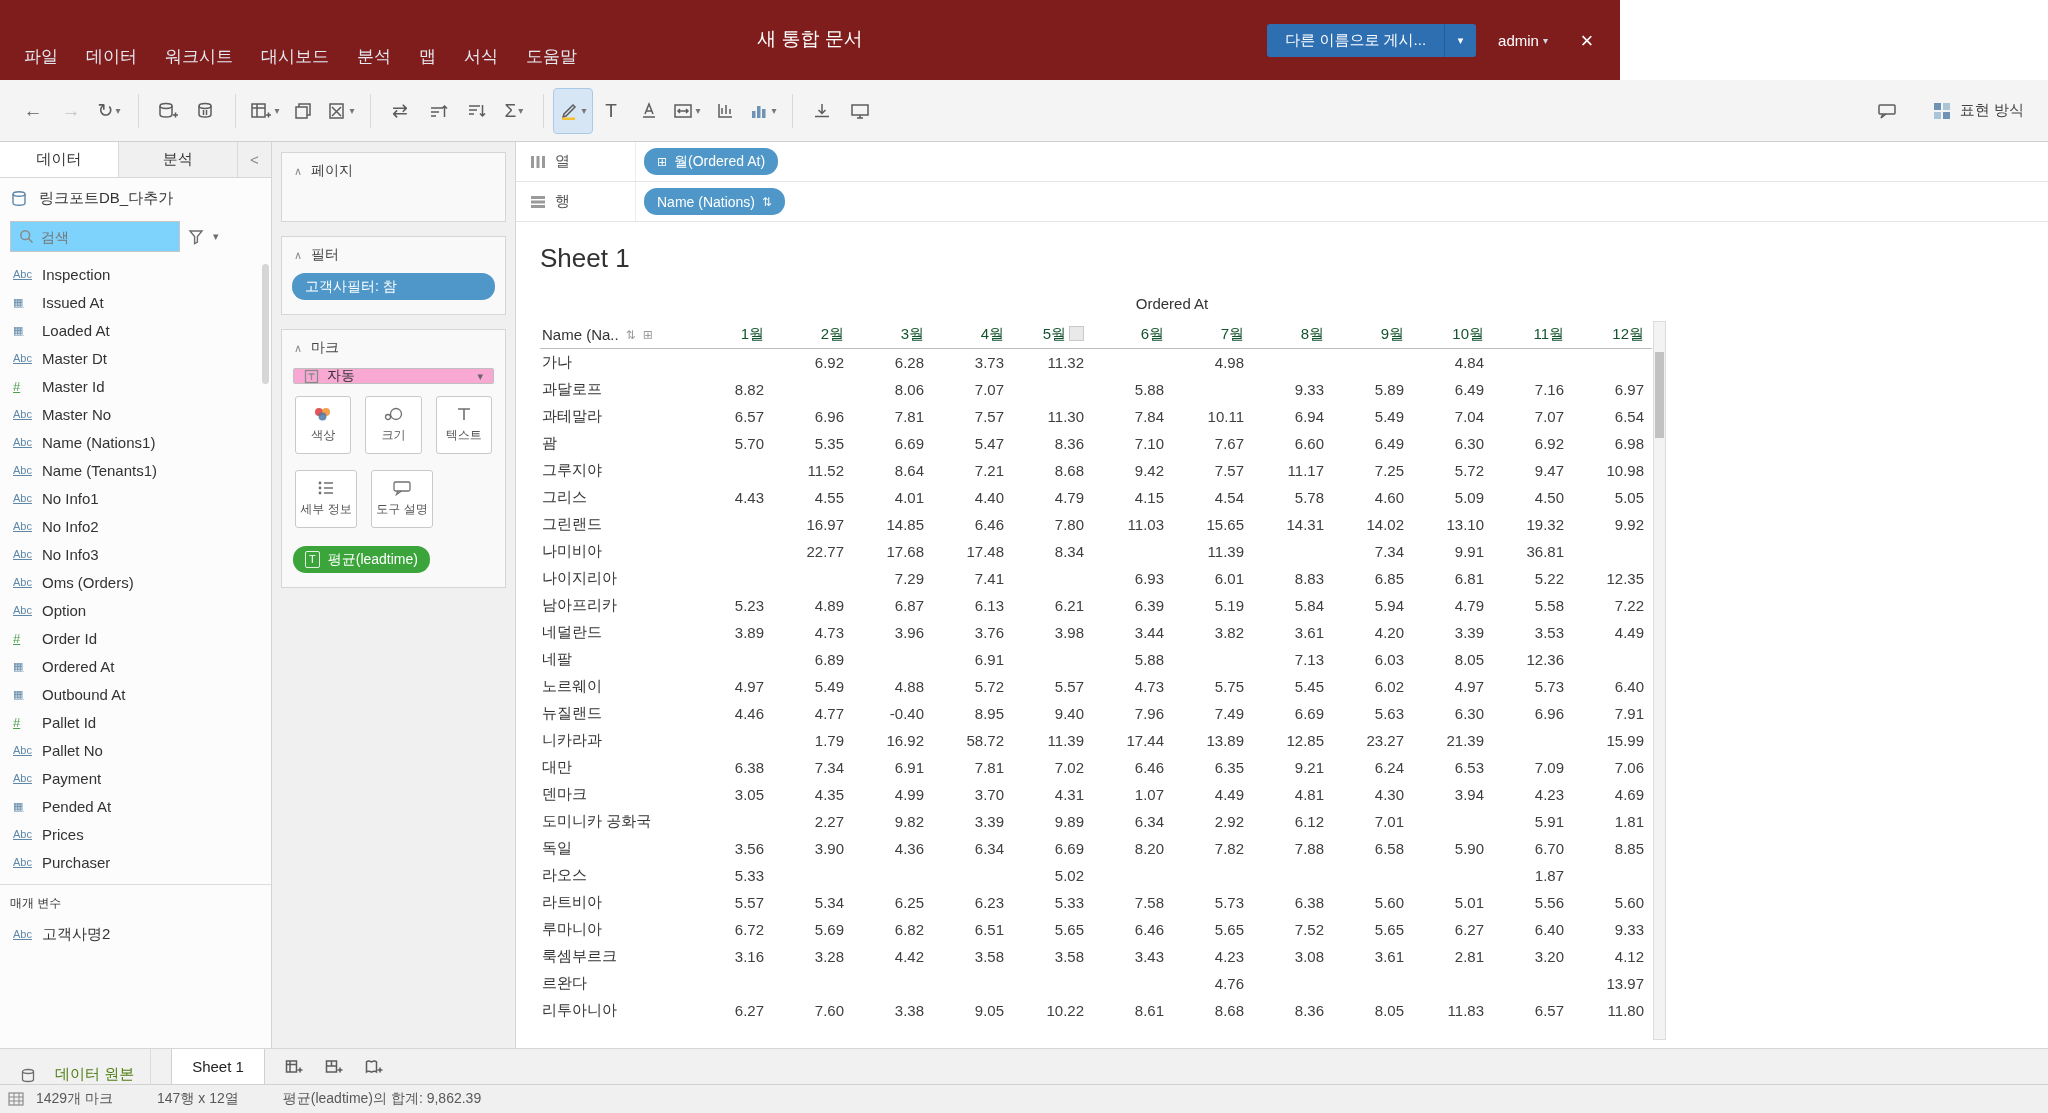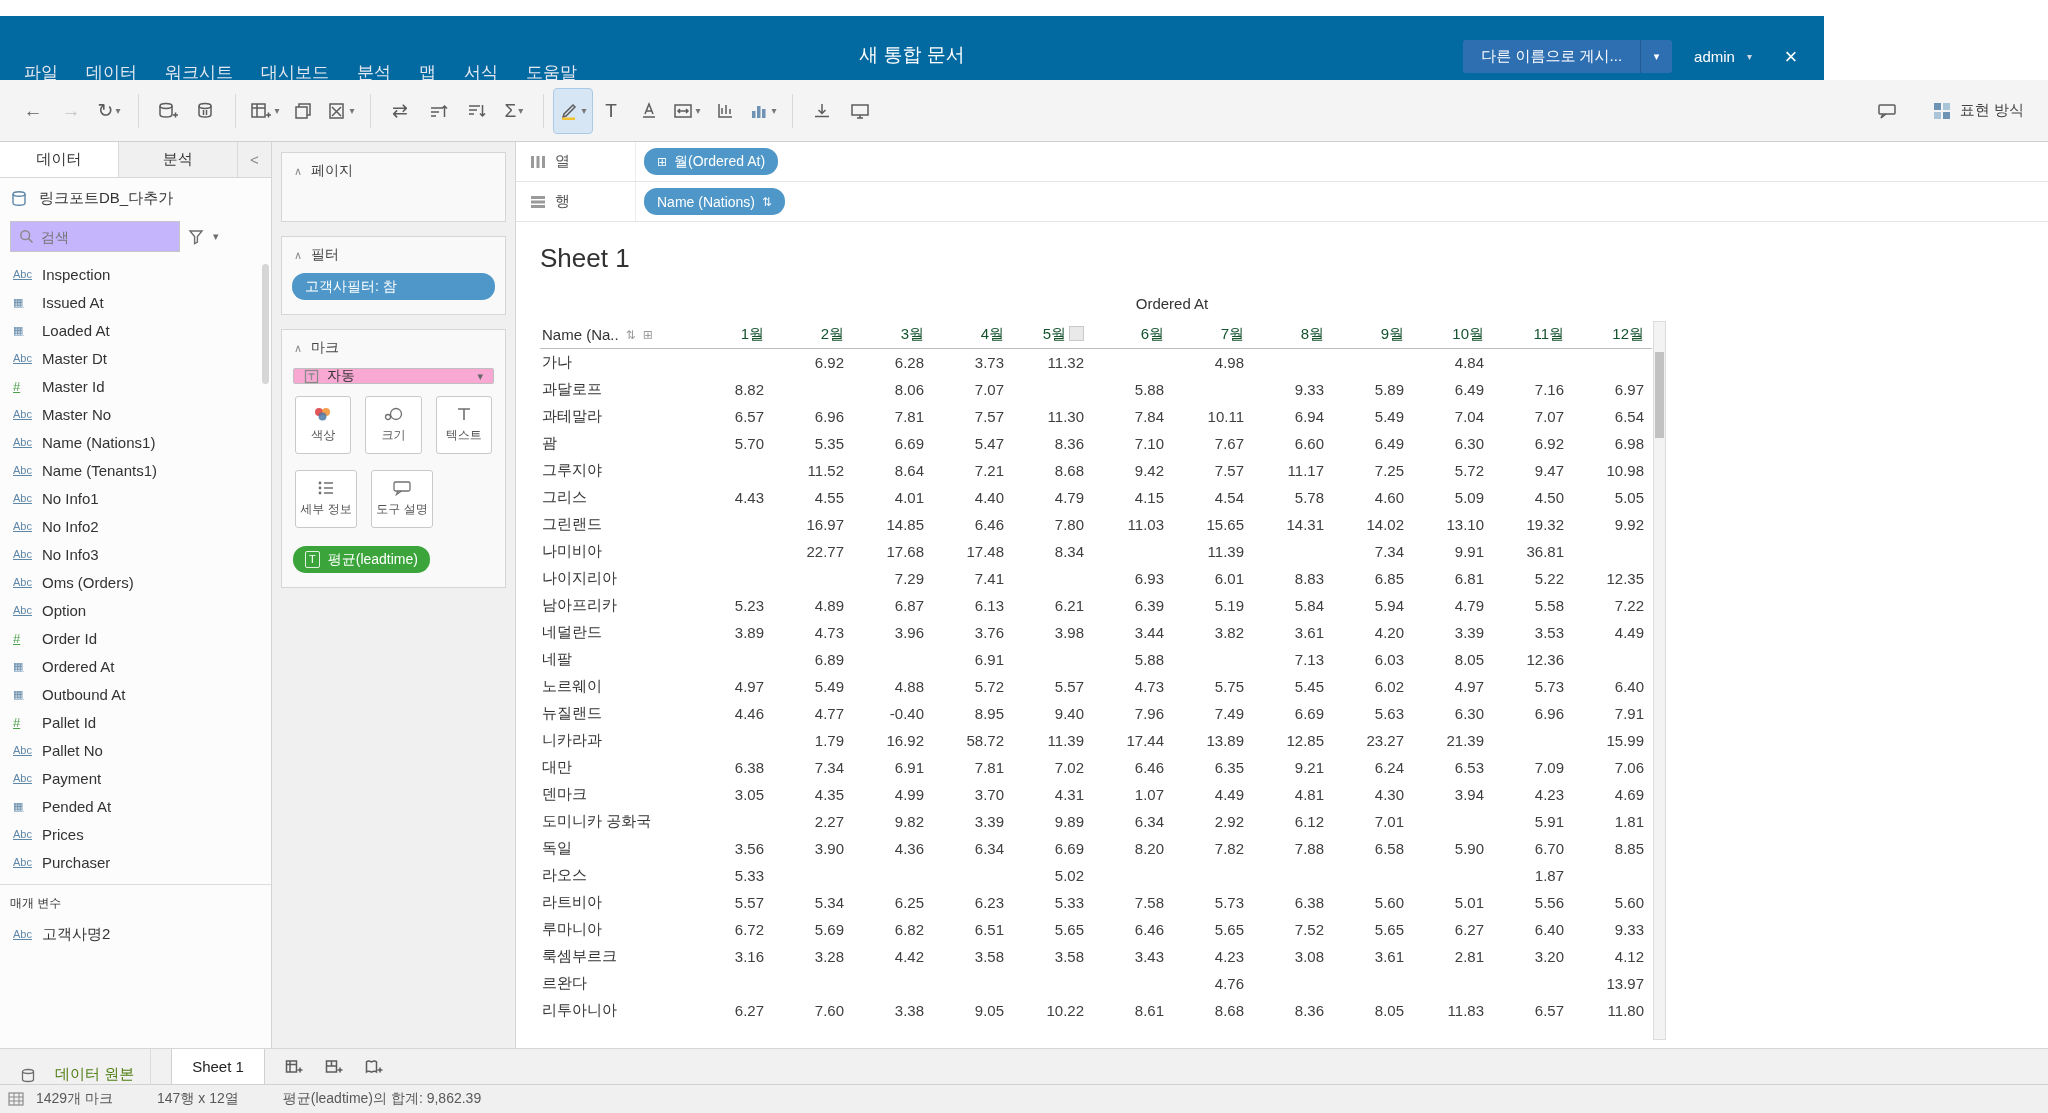--- a/index.html
+++ b/index.html
@@ -1,29 +1,29 @@
 <!DOCTYPE html>
 <html><head>
 <meta charset="utf-8">
 <style>
   * { box-sizing:border-box; margin:0; padding:0; }
   html,body { width:2048px; height:1113px; overflow:hidden; }
   body { font-family:"Liberation Sans","DejaVu Sans",sans-serif; background:#fff; position:relative; color:#333; }
   svg { display:block; }
 
   
-  .topbar { position:absolute; left:0; top:0; width:1824px; height:80px; background:#0369a1;margin-top:16px; }
+  .topbar { position:absolute; left:0; top:0; width:1620px; height:80px; background:#7f1d1d; }
   .menus { position:absolute; left:10px; bottom:6px; display:flex; }
   .menu-item { padding:6px 14px; font-size:17px; color:#e4e8f0; cursor:default; }
   .win-title { position:absolute; left:0; right:0; top:26px; text-align:center; font-size:19px; color:#ffffff; }
   .top-right { position:absolute; right:16px; top:24px; display:flex; align-items:center; gap:22px; }
   .publish-btn { display:flex; height:33px; border-radius:3px; overflow:hidden; }
   .pub-label { background:#2e6fb2; color:#fff; font-size:15px; display:flex; align-items:center; padding:0 18px; }
   .pub-caret { background:#2e6fb2; border-left:1px solid #245a94; width:32px; display:flex; align-items:center; justify-content:center; color:#fff; font-size:11px; }
-  .admin-box { color:#fff; font-size:15px; display:flex; align-items:center; gap:12px; }
+  .admin-box { color:#fff; font-size:15px; display:flex; align-items:center; gap:4px; }
   .admin-caret { font-size:10px; color:#cfd6e4; }
   .close-btn { color:#fff; font-size:22px; width:34px; text-align:center; }
 
   
   .toolbar { position:absolute; left:0; top:80px; width:2048px; height:62px; background:#f4f4f4; border-bottom:1px solid #d0d0d0; display:flex; align-items:center; padding:0 14px; }
   .tb-btn { min-width:38px; height:44px; display:flex; align-items:center; justify-content:center; color:#5c5c5c; border-radius:3px; }
   .tb-btn.disabled { color:#c2c2c2; }
   .tb-btn.selected { background:#d6e6f4; outline:1px solid #a9c9e5; }
   .tb-glyph { font-size:19px; }
   .tb-caret { font-size:10px; color:#777; margin-left:2px; }
@@ -33,21 +33,21 @@
   .icon-stroke { stroke:#5c5c5c; fill:none; stroke-width:1.5; }
 
   
   .datapane { position:absolute; left:0; top:142px; width:272px; height:906px; background:#fcfcfc; border-right:1px solid #d5d5d5; }
   .dp-tabs { height:36px; display:flex; background:#f0f0f0; border-bottom:1px solid #d8d8d8; }
   .dp-tab { width:128px; display:flex; align-items:center; justify-content:center; font-size:15px; color:#333; border-right:1px solid #d8d8d8; }
   .dp-tab.active { background:#fff; }
   .dp-collapse { margin-left:auto; width:36px; display:flex; align-items:center; justify-content:center; color:#888; font-size:15px; }
   .dp-source { display:flex; align-items:center; gap:9px; padding:11px 10px 9px; font-size:15px; color:#333; }
   .dp-search-row { display:flex; align-items:center; margin:4px 10px 8px; gap:8px; }
-  .search-box { width:170px; height:31px; border:1px solid #c6c6c6; background:#c4b5fd; display:flex; align-items:center; padding:0 8px; gap:7px; }
+  .search-box { width:170px; height:31px; border:1px solid #c6c6c6; background:#7dd3fc; display:flex; align-items:center; padding:0 8px; gap:7px; }
   .search-box input { border:none; outline:none; width:110px; font-size:14px; color:#555; font-family:inherit; background:transparent; }
   .funnel-btn, .dd-btn { color:#6d6d6d; display:flex; align-items:center; }
   .dd-btn { font-size:11px; }
   .field-list { position:relative; }
   .frow { display:flex; align-items:center; height:28px; padding:0 6px; font-size:15px; color:#333; white-space:nowrap; }
   .ficon { width:36px; font-size:11px; padding-left:7px; flex:none;text-decoration:underline; }
   .ficon.text, .ficon.date { color:#5f87a8; }
   .ficon.num { color:#4ba04b; font-size:13px; }
   .dp-scrollthumb { position:absolute; right:2px; top:4px; width:7px; height:120px; background:#d6d6d6; border-radius:4px; }
   .dp-params { border-top:1px solid #dddddd; margin-top:8px; padding-top:10px; }

